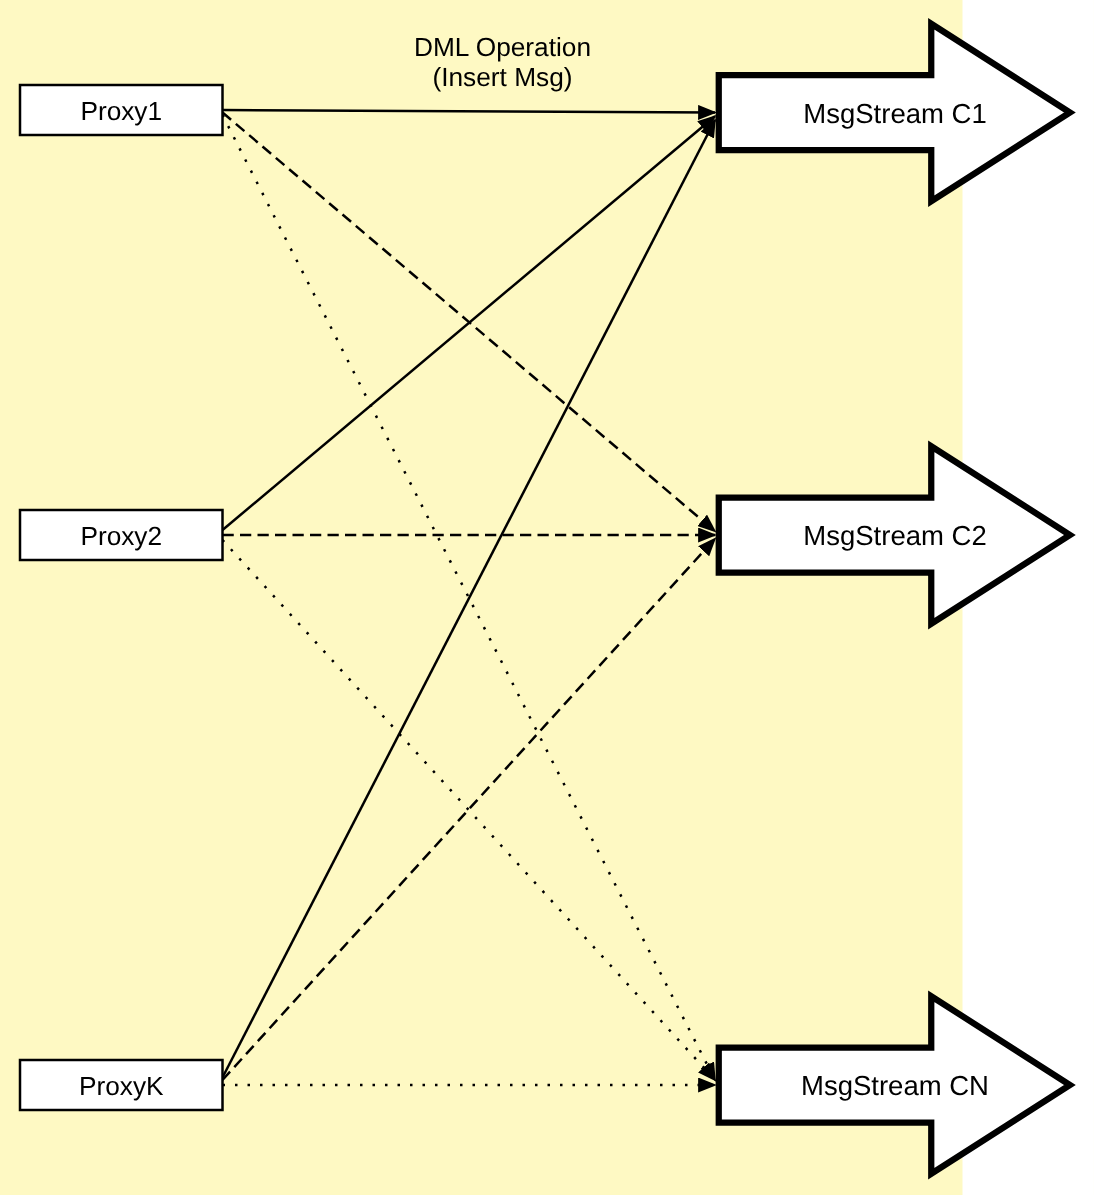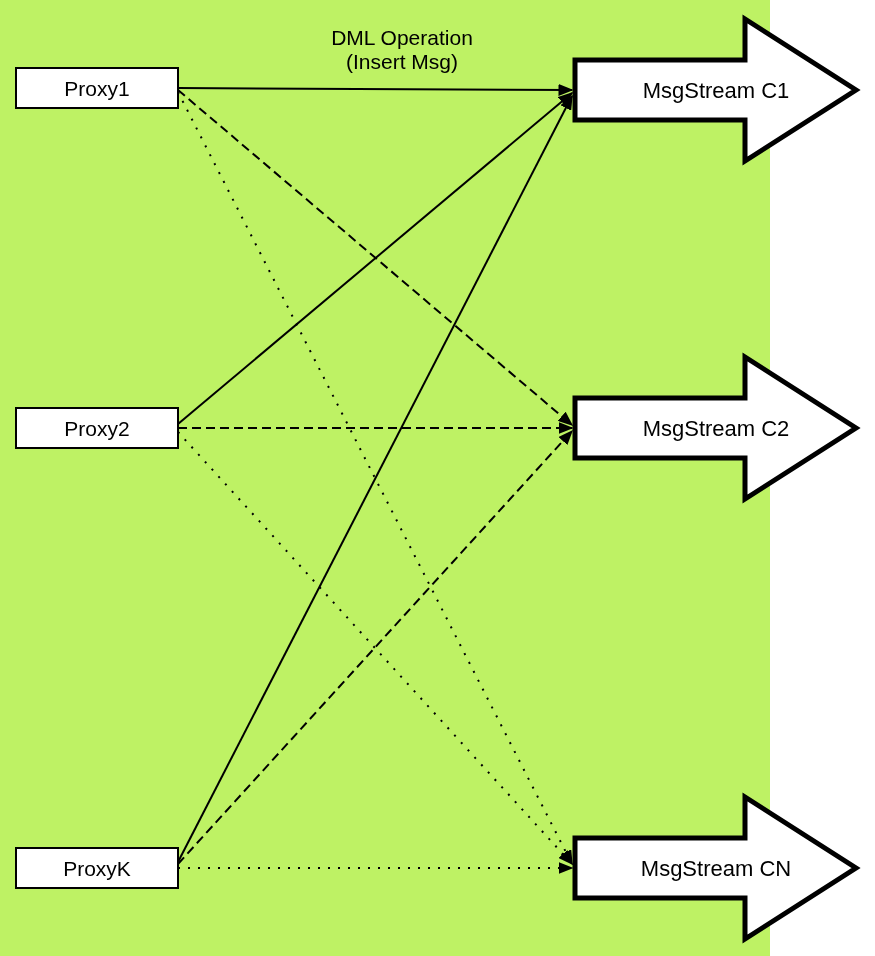--- a/index.html
+++ b/index.html
@@ -4,21 +4,21 @@
 <style>
   html, body {
     margin: 0;
     padding: 0;
     background: #ffffff;
   }
   .canvas {
     position: relative;
     width: 770px;
     height: 956px;
-    background: #bef264;
+    background: #fef9c3;
     font-family: "Liberation Sans", sans-serif;
     text-decoration: underline;
   }
   svg {
     display: block;
   }
   svg text {
     font-family: "Liberation Sans", sans-serif;
     fill: #000000;
   }

